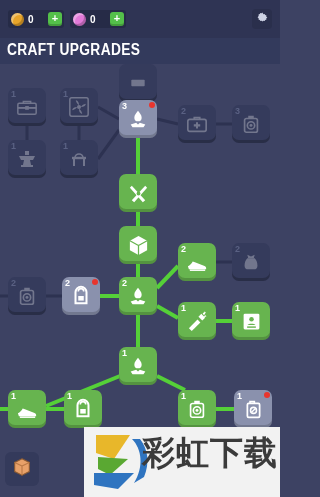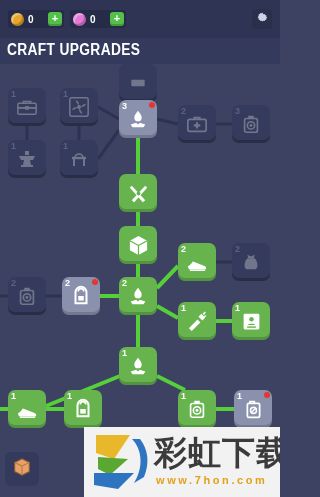--- a/index.html
+++ b/index.html
@@ -94,21 +94,21 @@
     display:flex;align-items:center;justify-content:center;
   }
 
   
   #watermark{
     position:absolute;left:84px;top:427px;width:196px;height:70px;
     background:#f2f2f2;z-index:60;overflow:hidden;
   }
   #wm-logo{position:absolute;left:8px;top:6px;width:58px;height:58px;}
   #wm-cn{
-    position:absolute;left:70px;top:6px;
+    position:absolute;left:58px;top:6px;
     font-size:33px;font-weight:bold;color:#3b3b3b;
     letter-spacing:1px;line-height:40px;white-space:nowrap;
   }
   #wm-url{
     position:absolute;left:72px;top:47px;
     font-size:11px;font-weight:bold;color:#e2a11c;
     letter-spacing:2.6px;white-space:nowrap;
   }
 </style>
 </head>
@@ -426,16 +426,15 @@
   </div>
 
   <div id="watermark">
     <svg id="wm-logo" viewBox="0 0 58 58">
       <path d="M4 2h34L22 26 4 20z" fill="#e8b72a"></path>
       <path d="M6 24l30 2-18 16-12-6z" fill="#5aa832"></path>
       <path d="M2 40h40L26 56 2 52z" fill="#2f74c0"></path>
       <path d="M40 6c10 10 12 28 2 44l10-6c6-14 4-28-4-38z" fill="#2f74c0"></path>
     </svg>
     <div id="wm-cn">彩虹下载</div>
-    <div id="wm-url">www.7hon.com</div>
   </div>
 
 </div>
 
 </body></html>

